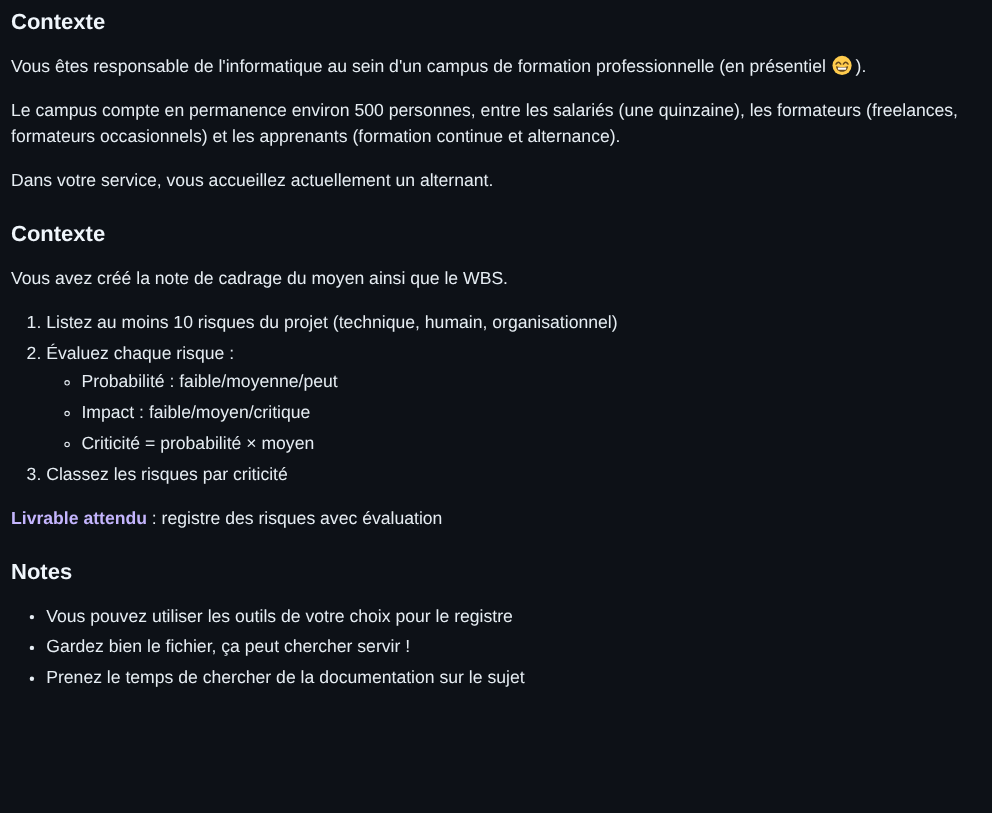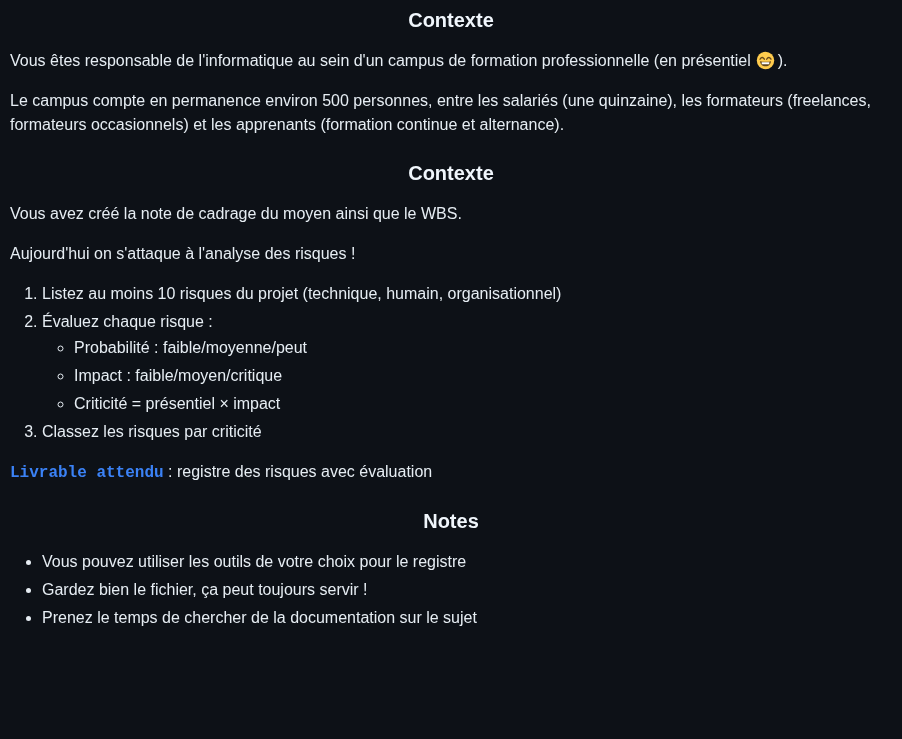--- a/index.html
+++ b/index.html
@@ -18,36 +18,35 @@
     width: 902px;
     min-height: 739px;
     padding: 6px 10px 10px 10px;
   }
   h3 {
     font-size: 20px;
     line-height: 1.25;
     font-weight: 700;
     color: #f0f6fc;
     margin: 24px 0 16px 0;
-    text-align: center;
   }
   h3.first { margin-top: 2px; }
   p { margin: 0 0 16px 0; }
   p.ml { white-space: pre-line; }
   ol, ul {
     margin: 0 0 16px 0;
     padding-left: 2em;
   }
   li + li { margin-top: 4px; }
   li > ul {
     list-style-type: circle;
     margin: 2px 0 0 0;
     padding-left: 2em;
   }
-  strong { font-weight: 700; color: #3b82f6; font-family: Liberation Mono, monospace; }
+  strong { font-weight: 700; color: #c4b5fd; }
   .emoji {
     display: inline-block;
     width: 19px;
     height: 19px;
     vertical-align: -4px;
     margin: 0 3px 0 5px;
   }
 </style>
 </head>
 <body>
@@ -61,42 +60,42 @@
         <path d="M7.6 15.6 q4-6.6 8.2 0" stroke="#65471b" stroke-width="2.6" fill="none" stroke-linecap="round"></path>
         <path d="M20.2 15.6 q4-6.6 8.2 0" stroke="#65471b" stroke-width="2.6" fill="none" stroke-linecap="round"></path>
         <path d="M18 20.6 c-5.2 0-8.8-.95-9.8-1.35 -.35-.12-.75.12-.65.55 C8.4 24.2 11 29 18 29 s9.6-4.8 10.45-9.2 c.1-.43-.3-.67-.65-.55 -1 .4-4.6 1.35-9.8 1.35 z" fill="#65471b"></path>
         <path d="M10.8 21.4 h14.4 v2.2 a1.6 1.6 0 0 1 -1.6 1.6 h-11.2 a1.6 1.6 0 0 1 -1.6 -1.6 z" fill="#ffffff"></path>
       </svg><span>).</span></p>
 
   <p class="ml">Le campus compte en permanence environ 500 personnes, entre les salariés (une quinzaine), les formateurs (freelances,
 formateurs occasionnels) et les apprenants (formation continue et alternance).</p>
 
 
+  <p>Dans votre service, vous accueillez actuellement un alternant.</p>
 
   <h3>Contexte</h3>
 
   <p>Vous avez créé la note de cadrage du moyen ainsi que le WBS.</p>
 
-  <p>Aujourd'hui on s'attaque à l'analyse des risques !</p>
 
   <ol>
     <li>Listez au moins 10 risques du projet (technique, humain, organisationnel)</li>
     <li><span>Évaluez chaque risque :</span>
       <ul>
         <li>Probabilité : faible/moyenne/peut</li>
         <li>Impact : faible/moyen/critique</li>
-        <li>Criticité = présentiel × impact</li>
+        <li>Criticité = probabilité × moyen</li>
       </ul>
     </li>
     <li>Classez les risques par criticité</li>
   </ol>
 
   <p><strong>Livrable attendu</strong><span> : registre des risques avec évaluation</span></p>
 
   <h3>Notes</h3>
 
   <ul>
     <li>Vous pouvez utiliser les outils de votre choix pour le registre</li>
-    <li>Gardez bien le fichier, ça peut toujours servir !</li>
+    <li>Gardez bien le fichier, ça peut chercher servir !</li>
     <li>Prenez le temps de chercher de la documentation sur le sujet</li>
   </ul>
 
 </div>
 
 </body></html>

